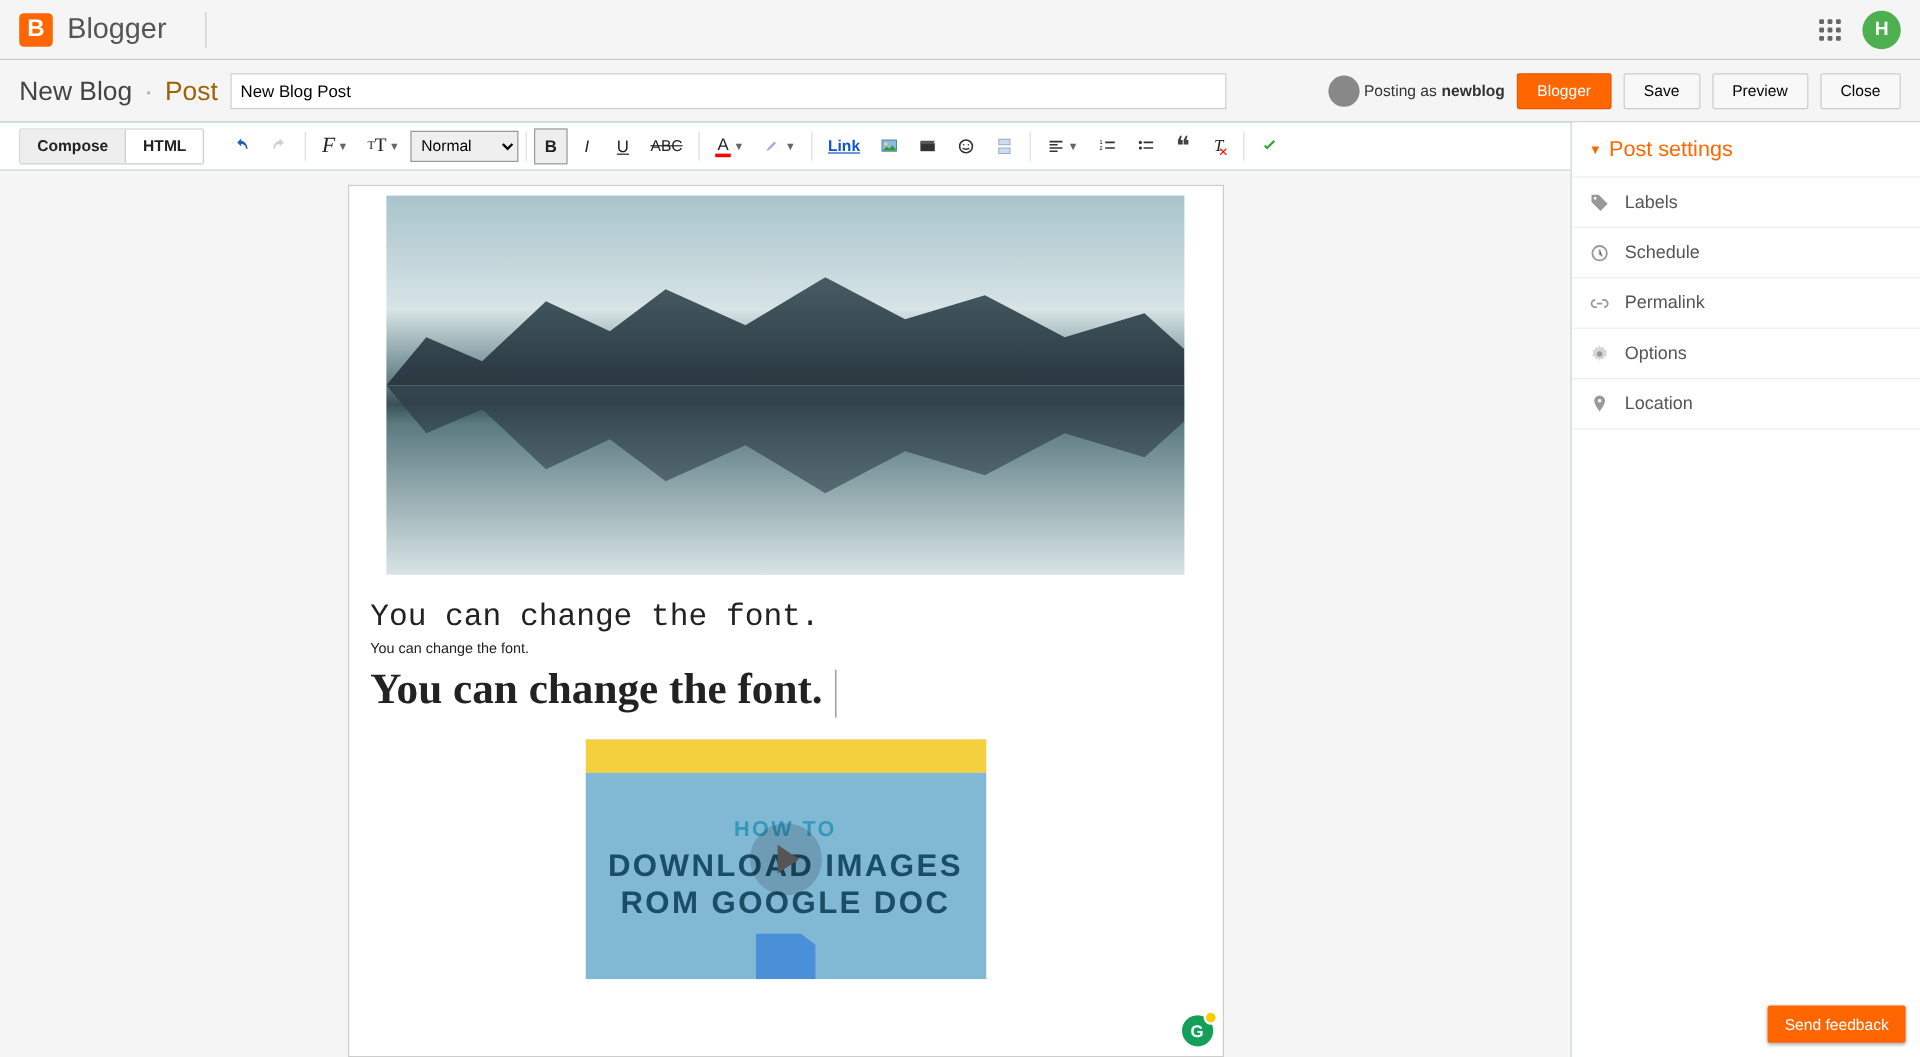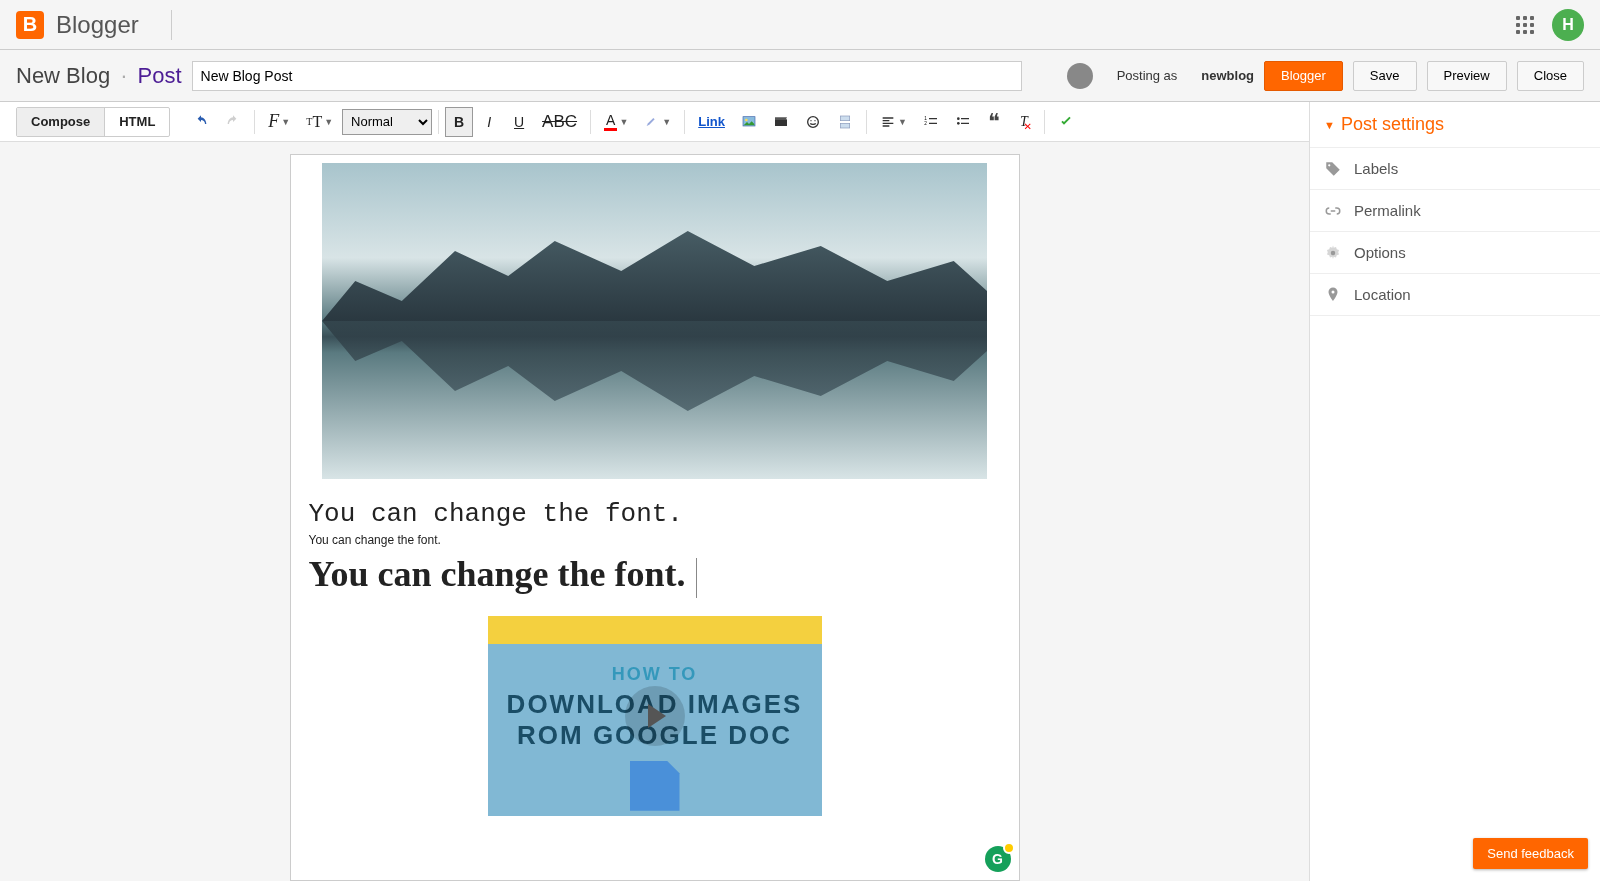--- a/index.html
+++ b/index.html
@@ -10,24 +10,24 @@
   .logo-txt { font-size: 24px; color: #555; font-weight: 400; }
   .vsep { width: 1px; height: 30px; background: #ccc; margin-left: 20px; }
   .topbar-right { display: flex; align-items: center; gap: 18px; }
   .apps-icon { width: 18px; height: 18px; display: grid; grid-template-columns: repeat(3,4px); grid-template-rows: repeat(3,4px); gap: 3px; cursor: pointer; }
   .apps-icon span { background: #666; width: 4px; height: 4px; border-radius: 1px; }
   .avatar { width: 32px; height: 32px; border-radius: 50%; background: #4caf50; color: #fff; display: flex; align-items: center; justify-content: center; font-weight: bold; cursor: pointer; }
 
   .subbar { height: 52px; background: #f5f5f5; border-bottom: 1px solid #ccc; display: flex; align-items: center; padding: 0 16px; gap: 10px; }
   .crumb-blog { font-size: 22px; color: #444; }
   .crumb-dot { font-size: 22px; color: #aaa; }
-  .crumb-post { font-size: 22px; color: #4c1d95; }
+  .crumb-post { font-size: 22px; color: #a16207; }
   .title-input { flex: 0 0 830px; height: 30px; border: 1px solid #ccc; background: #fff; padding: 0 8px; font-size: 14px; }
   .subbar-spacer { flex: 1; }
-  .posting-as { display: flex; align-items: center; gap: 24px; font-size: 13px; color: #333; }
+  .posting-as { display: flex; align-items: center; gap: 4px; font-size: 13px; color: #333; }
   .pa-avatar { width: 26px; height: 26px; border-radius: 50%; background: #888; }
   .pa-name { font-weight: bold; }
   .btn { height: 30px; padding: 0 16px; border: 1px solid #ccc; background: #f8f8f8; font-size: 13px; cursor: pointer; border-radius: 2px; }
   .btn-primary { background: #f60; color: #fff; border: 1px solid #e55a00; }
 
   .main { display: flex; height: calc(881px - 50px - 52px); }
   .editor-wrap { flex: 1; border-right: 1px solid #ddd; display: flex; flex-direction: column; background: #22c55e; }
   .toolbar { height: 40px; background: #fff; border-bottom: 1px solid #ddd; display: flex; align-items: center; padding: 0 16px; gap: 2px; }
   .tbtn { height: 30px; min-width: 28px; padding: 0 6px; display: flex; align-items: center; justify-content: center; cursor: pointer; border: 1px solid transparent; font-size: 14px; color: #222; background: transparent; }
   .tbtn.active { border: 1px solid #999; background: #eee; }
@@ -45,21 +45,21 @@
   .page { width: 730px; background: #fff; border: 1px solid #ccc; padding: 8px 18px 20px 18px; min-height: 640px; position: relative; }
   .hero-img { width: 665px; height: 316px; background: linear-gradient(to bottom, #a8c4cc 0%, #d8e4e6 30%, #5a7a80 50%, #3a5058 55%, #5a7a80 60%, #d8e4e6 100%); margin: 0 auto 20px auto; position: relative; overflow: hidden; }
   .mtn { position: absolute; bottom: 50%; left: 0; right: 0; height: 100px; background: linear-gradient(to top, #2a3840, #4a6068); clip-path: polygon(0 100%, 5% 60%, 12% 80%, 20% 30%, 28% 55%, 35% 20%, 45% 50%, 55% 10%, 65% 45%, 75% 25%, 85% 60%, 95% 40%, 100% 70%, 100% 100%); }
   .mtn-r { position: absolute; top: 50%; left: 0; right: 0; height: 100px; background: linear-gradient(to bottom, #2a3840, #4a6068); clip-path: polygon(0 0, 5% 40%, 12% 20%, 20% 70%, 28% 45%, 35% 80%, 45% 50%, 55% 90%, 65% 55%, 75% 75%, 85% 40%, 95% 60%, 100% 30%, 100% 0); opacity: 0.8; }
   .line-mono { font-family: 'Courier New', monospace; font-size: 26px; margin-bottom: 4px; }
   .line-small { font-family: Arial; font-size: 12px; margin-bottom: 6px; }
   .line-big { font-family: Georgia, serif; font-size: 36px; font-weight: bold; margin-bottom: 18px; }
   .cursor-bar { display: inline-block; width: 1px; height: 40px; background: #888; vertical-align: middle; margin-left: 10px; }
   .video-thumb { width: 334px; height: 200px; margin: 0 auto; background: #e8e8e8; position: relative; overflow: hidden; }
   .vt-top { height: 28px; background: #f4d03f; }
-  .vt-mid { height: 172px; background: #81b8d4; display: flex; flex-direction: column; align-items: center; justify-content: flex-start; padding-top: 20px; }
+  .vt-mid { height: 172px; background: #81b8d4; display: flex; flex-direction: column; align-items: center; justify-content: flex-start; padding-top: 37px; }
   .vt-t1 { color: #3498bb; font-weight: bold; font-size: 18px; letter-spacing: 2px; }
   .vt-t2 { color: #1a4d66; font-weight: bold; font-size: 26px; letter-spacing: 2px; margin-top: 4px; }
   .vt-t3 { color: #1a4d66; font-weight: bold; font-size: 26px; letter-spacing: 2px; }
   .vt-doc { width: 50px; height: 50px; background: #4a90d9; margin-top: 10px; clip-path: polygon(0 0, 75% 0, 100% 25%, 100% 100%, 0 100%); }
   .play-ov { position: absolute; top: 50%; left: 50%; width: 60px; height: 60px; margin: -30px 0 0 -30px; border-radius: 50%; background: rgba(0,0,0,0.15); display: flex; align-items: center; justify-content: center; }
   .play-ov::after { content: ''; border-left: 18px solid #555; border-top: 12px solid transparent; border-bottom: 12px solid transparent; margin-left: 4px; }
   .gram-badge { position: absolute; bottom: 8px; right: 8px; width: 26px; height: 26px; border-radius: 50%; background: #15a05a; color: #fff; display: flex; align-items: center; justify-content: center; font-weight: bold; font-size: 14px; }
   .gram-dot { position: absolute; top: -4px; right: -4px; width: 12px; height: 12px; border-radius: 50%; background: #fc0; border: 2px solid #fff; }
 
   .side { width: 290px; background: #fff; }
@@ -144,21 +144,21 @@
       <button class="tbtn active">
           <b>B</b>
         </button>
       <button class="tbtn">
           <i>I</i>
         </button>
       <button class="tbtn">
           <u>U</u>
         </button>
       <button class="tbtn">
-          <span style="font-size:17px"><s>ABC</s></span>
+          <span style="font-size:13px"><s>ABC</s></span>
         </button>
       <div class="tsep"></div>
       <button class="tbtn">
           <span style="border-bottom:3px solid red;padding:0 2px">A</span>
           <span class="dd">▼</span>
         </button>
       <button class="tbtn">
           <svg class="ic" viewBox="0 0 24 24">
             <path fill="#9ad" d="M4 18l4-2 8-8-2-2-8 8-2 4z"></path>
           </svg>
@@ -264,20 +264,27 @@
     </div>
     <div class="ps-item">
       <svg class="ps-icon" viewBox="0 0 24 24">
           <path fill="#999" d="M3 3h8l10 10-8 8L3 11V3zm4 4a2 2 0 100-0 2 2 0 000 0z"></path>
           <circle cx="7" cy="7" r="1.5" fill="#fff"></circle>
         </svg>
       <span>Labels</span>
     </div>
     <div class="ps-item">
       <svg class="ps-icon" viewBox="0 0 24 24">
+          <circle cx="12" cy="12" r="8" fill="none" stroke="#999" stroke-width="2"></circle>
+          <path stroke="#999" stroke-width="2" d="M12 8v5l3 2"></path>
+        </svg>
+      <span>Schedule</span>
+    </div>
+    <div class="ps-item">
+      <svg class="ps-icon" viewBox="0 0 24 24">
           <path fill="none" stroke="#999" stroke-width="2" d="M9 12h6M7 8a4 4 0 000 8h2M17 16a4 4 0 000-8h-2"></path>
         </svg>
       <span>Permalink</span>
     </div>
     <div class="ps-item">
       <svg class="ps-icon" viewBox="0 0 24 24">
           <circle cx="12" cy="12" r="3" fill="#999"></circle>
           <path fill="#999" d="M12 2l1 3 3-1 1 3 3 1-1 3 1 3-3 1-1 3-3-1-1 3-1-3-3 1-1-3-3-1 1-3-1-3 3-1 1-3 3 1z" opacity=".4"></path>
         </svg>
       <span>Options</span>

